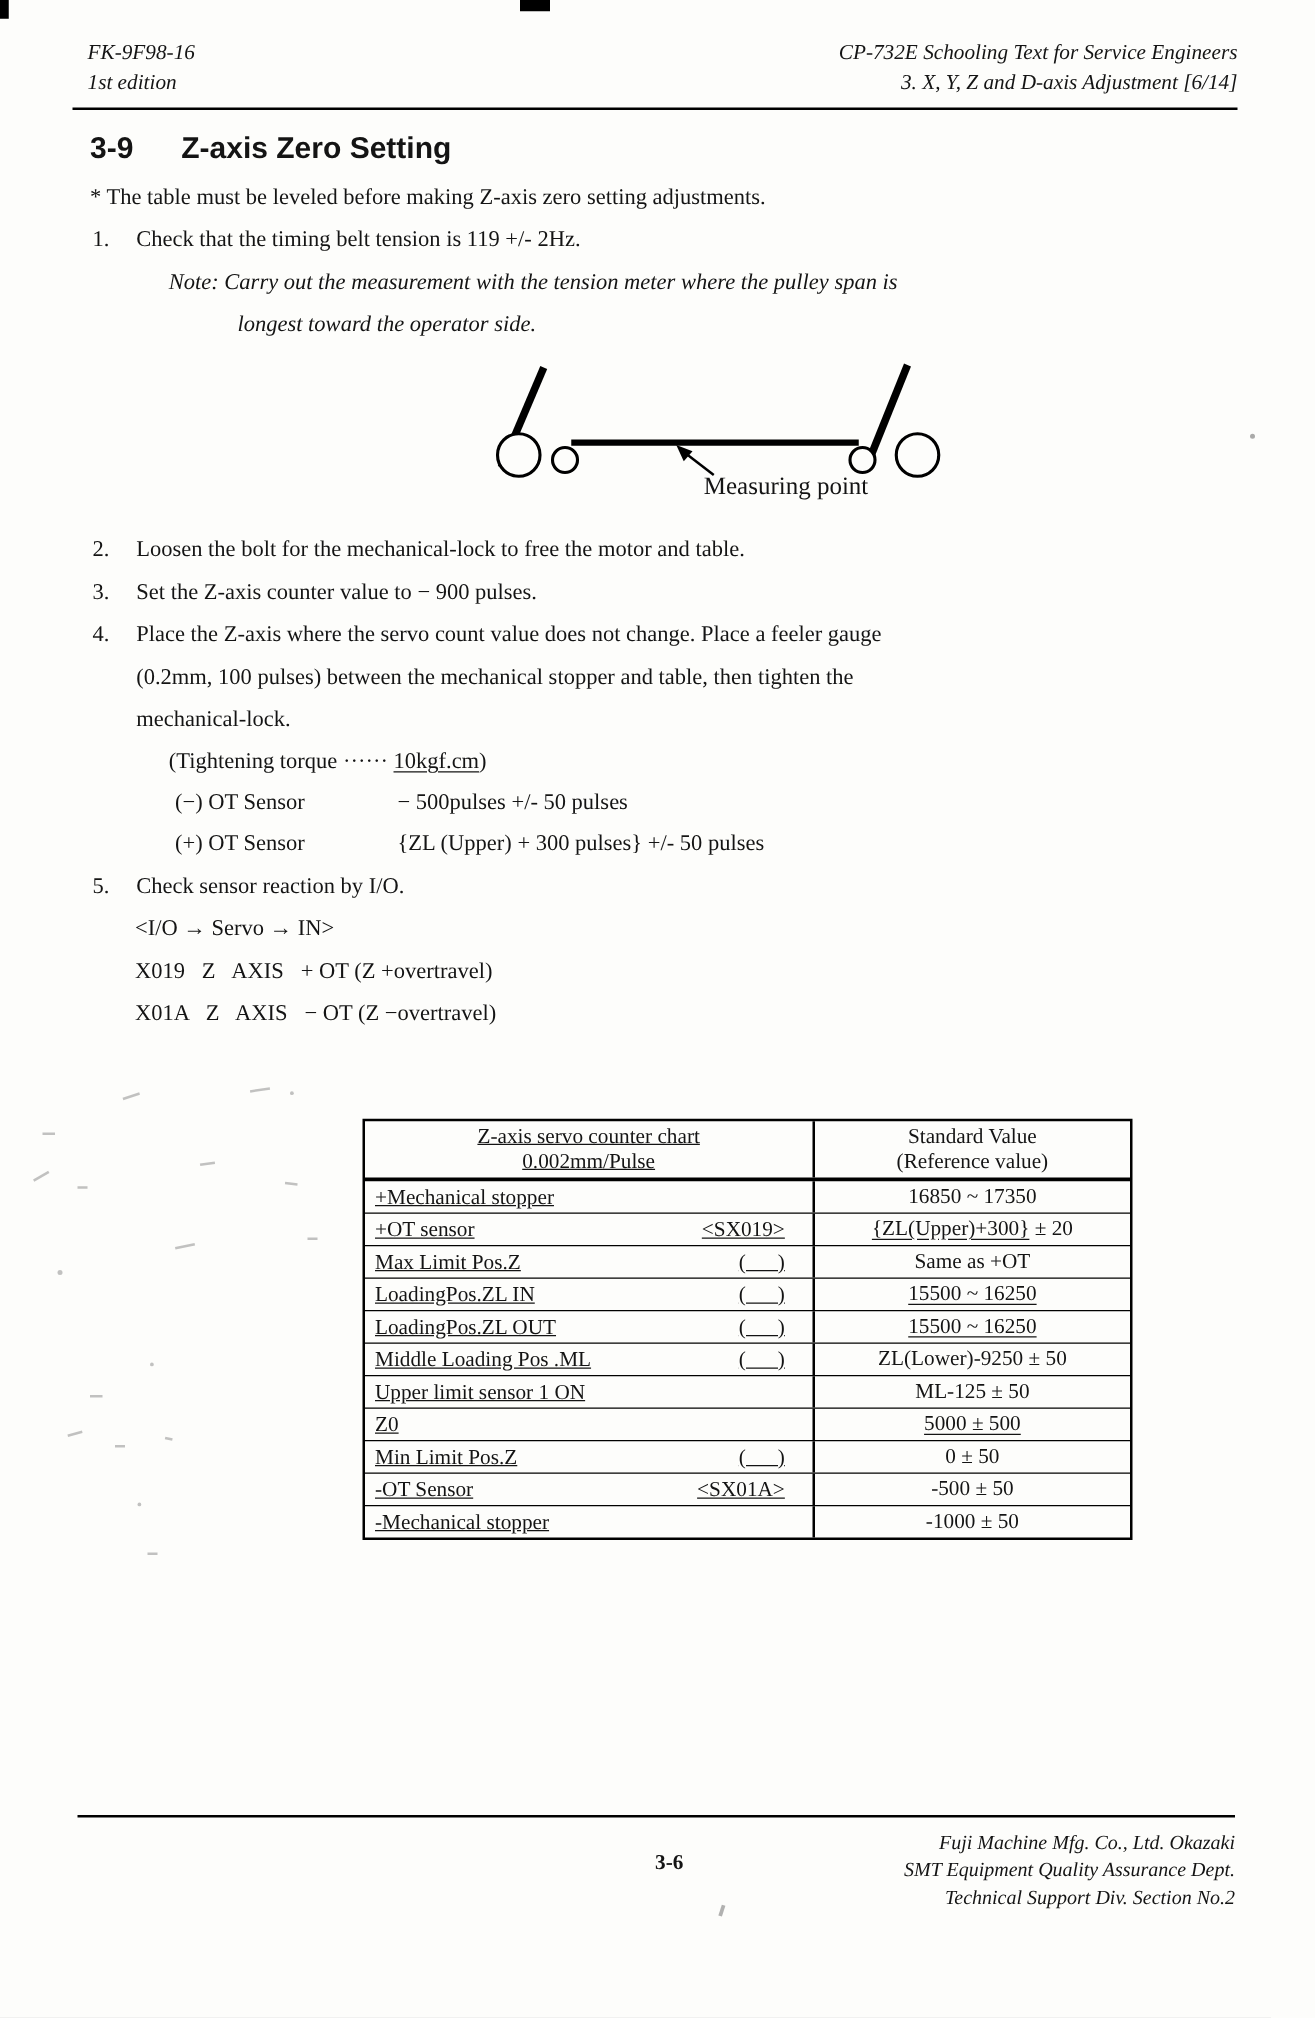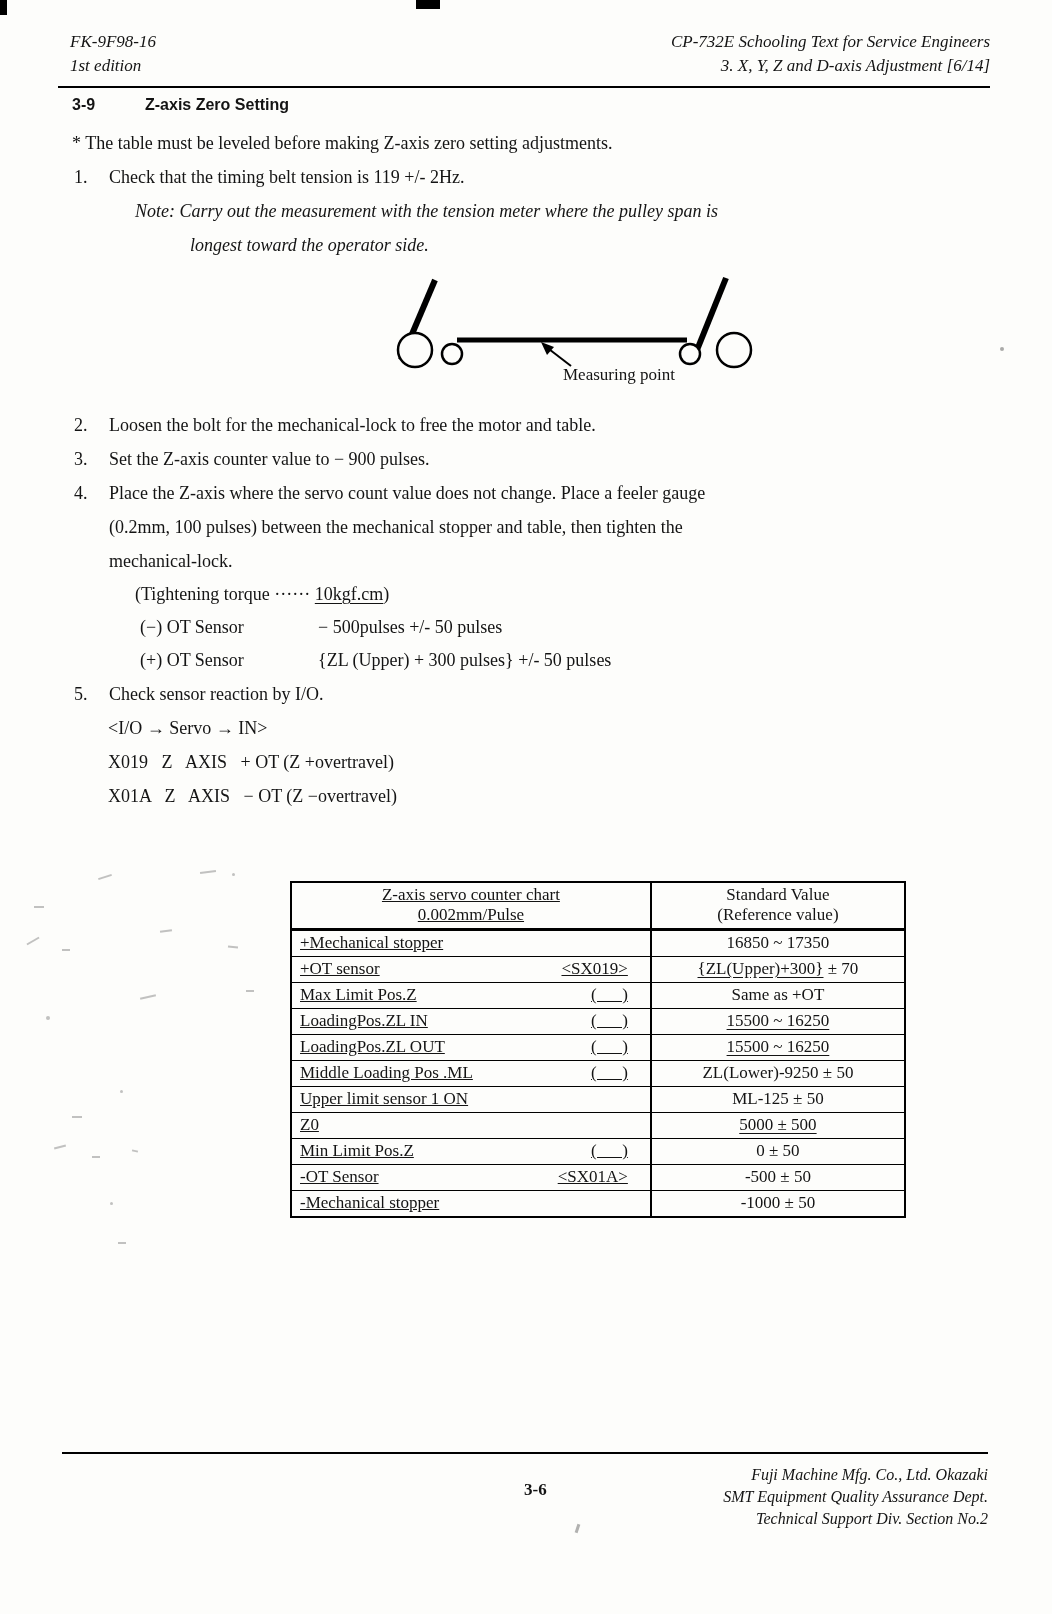--- a/index.html
+++ b/index.html
@@ -13,50 +13,50 @@
   .header {
     display:flex; justify-content:space-between;
     padding:30px 62px 4px 70px;
     font-style:italic; font-size:17px; line-height:24px;gap:20px;
   }
   .header .right { text-align:right; }
   .rule { border-top:2.5px solid #000; margin:4px 62px 0 58px; }
   
   .content { padding:0 62px 0 72px; font-size:18px; line-height:34px; }
   .title-row {
-    display:flex;
-    font-family:"Liberation Sans", sans-serif; font-weight:bold; font-size:16px;
+    margin-top:14px; display:flex;
+    font-family:"Liberation Sans", sans-serif; font-weight:bold; font-size:24px;
   }
   .title-row .sec-num { width:73px; }
   .star-line { margin-top:4px; }
   .step { display:flex; }
   .step .num { width:37px; padding-left:2px; }
   .step .txt { flex:1; }
   .indent-note { margin-left:63px; font-style:italic; }
   .indent-note2 { margin-left:118px; font-style:italic; }
   .diagram { position:relative; margin:12px 0 16px 313px; width:392px; height:118px; }
   .diagram svg { position:absolute; left:0; top:0; }
-  .measuring-label { position:absolute; left:178px; top:84px; font-size:17px; white-space:nowrap; }
+  .measuring-label { position:absolute; left:178px; top:84px; font-size:20px; white-space:nowrap; }
   .subline1 { margin-left:63px; line-height:33px; }
   .ot-row { margin-left:68px; display:flex; line-height:33px; }
   .ot-row .ot-label { width:178px; }
   .io-line { margin-left:36px; white-space:pre; }
   .u { text-decoration:underline; text-underline-offset:3px; }
   
   .ztable {
     margin:68px 0 0 218px; width:616px;
     border:2.5px solid #000; font-size:17px; background:#fdfdfb;
   }
   .thead { display:flex; border-bottom:2px solid #000; text-align:center; }
   .thead .tc1, .thead .tc2 { padding:2px 0 3px 0; line-height:20px; }
   .tc1 { width:361px; border-right:2px solid #000;text-decoration:underline; }
   .tc2 { width:253px; text-align:center; }
   .trow { display:flex; border-top:1.5px solid #000; height:26px; line-height:24px; }
   .trow:first-of-type { border-top:none; }
-  .trow .tc1 { display:flex; justify-content:space-between; padding:0 22px 0 8px; white-space:pre; }
+  .trow .tc1 { display:flex; justify-content:space-between; padding:0 22px 0 8px; white-space:pre;align-items:center; }
   
   .footer { position:absolute; left:62px; right:64px; top:1452px; border-top:2.5px solid #000; height:100px; }
   .page-num { position:absolute; left:462px; top:26px; font-size:17px;font-weight:bold; }
   .pub { position:absolute; right:0; top:10px; text-align:right; font-style:italic; font-size:16px; line-height:22px; }
   
   .art { position:absolute; background:#777; opacity:.45; }
   .art.k { background:#000; opacity:1; }
   .art.dot { border-radius:50%; }
 </style>
 </head>
@@ -160,21 +160,21 @@
           <div>(Reference value)</div>
         </div>
       </div>
 
       <div class="trow">
         <div class="tc1"><span>+Mechanical stopper</span><span></span></div>
         <div class="tc2"><span>16850 ~ 17350</span><span></span></div>
       </div>
       <div class="trow">
         <div class="tc1"><span>+OT sensor</span><span>&lt;SX019&gt;</span></div>
-        <div class="tc2"><span class="u">{ZL(Upper)+300}</span><span> ± 70</span></div>
+        <div class="tc2"><span class="u">{ZL(Upper)+300}</span><span> ± 20</span></div>
       </div>
       <div class="trow">
         <div class="tc1"><span>Max Limit Pos.Z</span><span>(      )</span></div>
         <div class="tc2"><span>Same as +OT</span><span></span></div>
       </div>
       <div class="trow">
         <div class="tc1"><span>LoadingPos.ZL IN</span><span>(      )</span></div>
         <div class="tc2"><span class="u">15500 ~ 16250</span><span></span></div>
       </div>
       <div class="trow">

